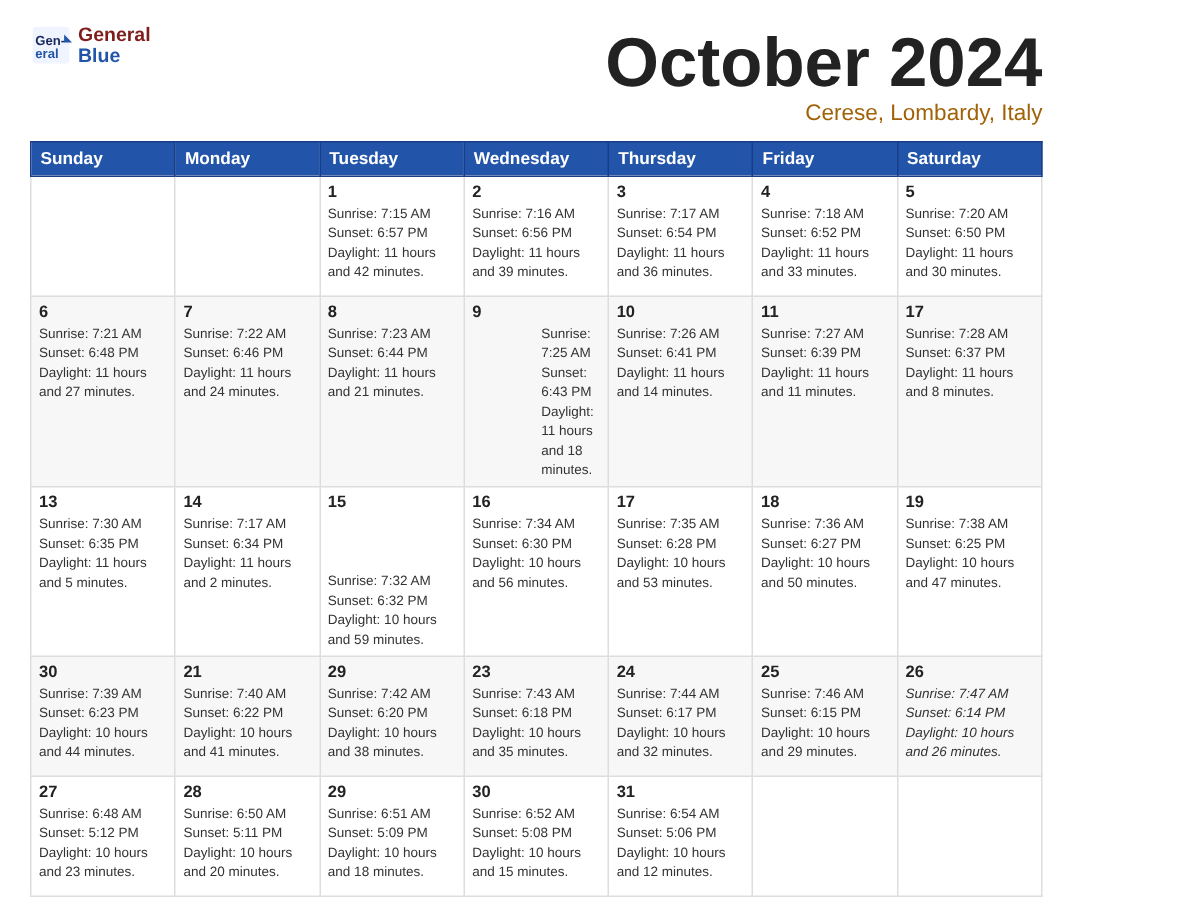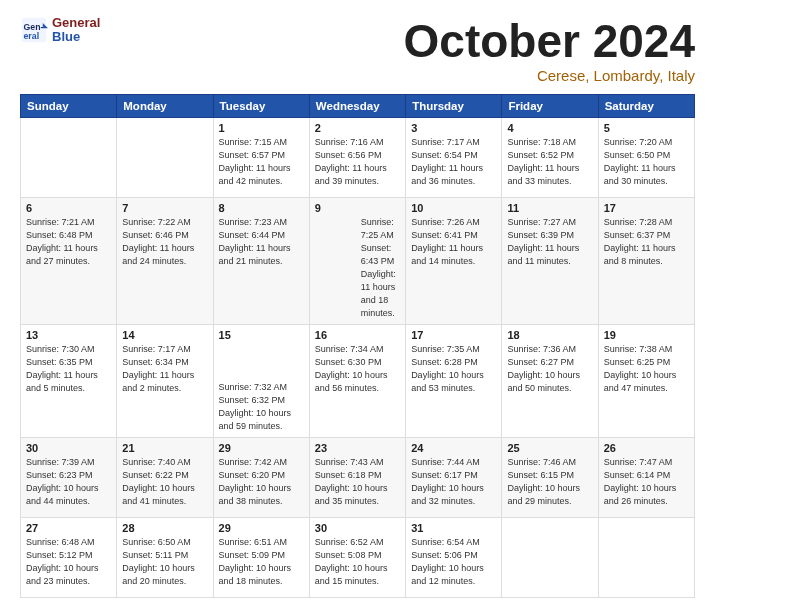--- a/index.html
+++ b/index.html
@@ -285,21 +285,21 @@
 Daylight: 10 hours and 32 minutes.</div>
           </td>
           <td>
             <span class="day-num">25</span>
             <div class="day-info" style="white-space: pre-wrap;">Sunrise: 7:46 AM
 Sunset: 6:15 PM
 Daylight: 10 hours and 29 minutes.</div>
           </td>
           <td>
             <span class="day-num">26</span>
-            <div class="day-info" style="white-space: pre-wrap;">Sunrise: 7:47 AM
+            <div class="day-info" style="white-space: pre-wrap; font-style: italic;">Sunrise: 7:47 AM
 Sunset: 6:14 PM
 Daylight: 10 hours and 26 minutes.</div>
           </td>
         </tr>
         <tr>
           <td>
             <span class="day-num">27</span>
             <div class="day-info" style="white-space: pre-wrap;">Sunrise: 6:48 AM
 Sunset: 5:12 PM
 Daylight: 10 hours and 23 minutes.</div>

